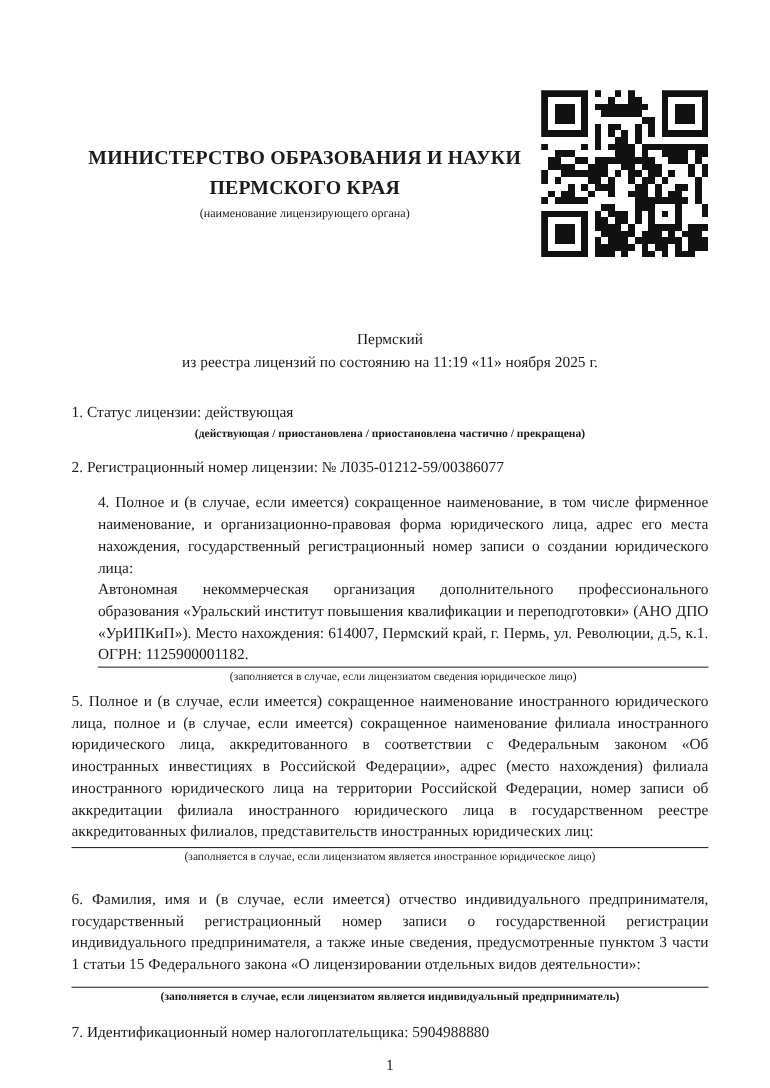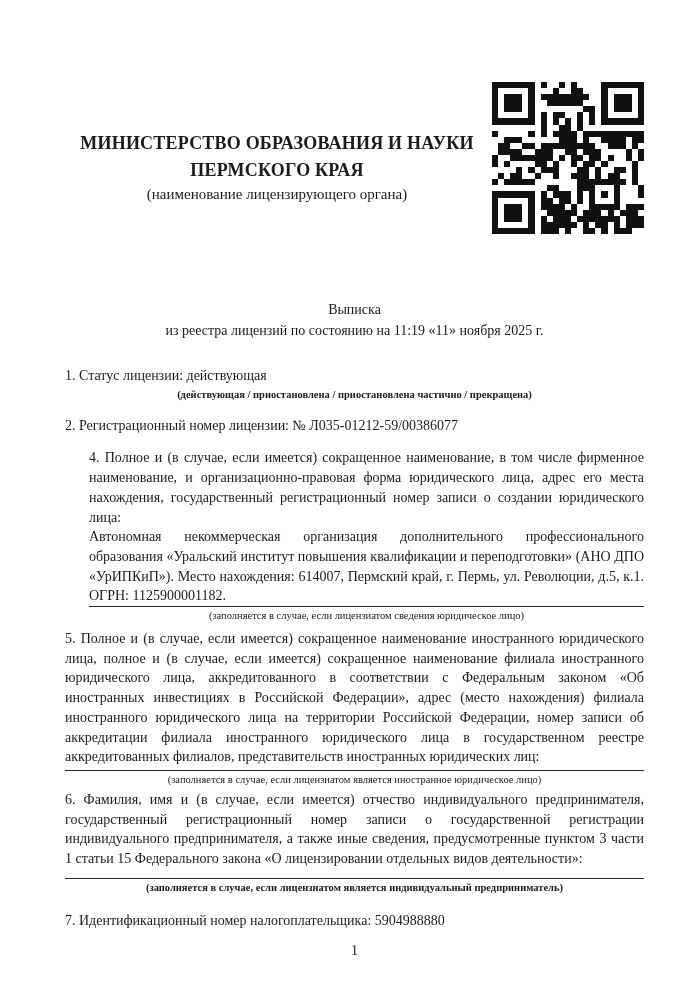--- a/index.html
+++ b/index.html
@@ -32,21 +32,21 @@
     padding-top: 48px;
     text-align: center;
   }
   .ministry {
     font-weight: bold;
     font-size: 18px;
     line-height: 27px;
     letter-spacing: 0.2px;
   }
   .header-caption {
-    font-size: 15px;
+    font-size: 11px;
     line-height: 14px;
     margin-top: 3px;
   }
   .qr-box {
     margin-left: auto;
     width: 152px;
     height: 152px;
   }
   .qr-box svg { display: block; }
   .doc-title {
@@ -80,21 +80,21 @@
   }
   #item1 { margin-top: 25px; }
   #item1 .item-note { margin-top: 2px; font-weight: bold; }
   #item2 { margin-top: 15px; }
   #item3 { margin-top: 12px; }
   #item4 { margin-top: 13px; margin-left: 24px; }
   #item4 .item-note { margin-top: 2px; }
   #item5 { margin-top: 7px; }
   #item5 .rule { margin-top: 3px; }
   #item5 .item-note { margin-top: 2px; }
-  #item6 { margin-top: 4px; }
+  #item6 { margin-top: 23px; }
   #item6 .rule { margin-top: 9px; }
   #item6 .item-note { margin-top: 2px; font-weight: bold; }
   #item7 { margin-top: 17px; }
   .page-number {
     margin-top: 13px;
     text-align: center;
   }
 </style>
 </head>
 <body>
@@ -453,21 +453,21 @@
           <rect x="16" y="24" width="1" height="1" fill="#111111"></rect>
           <rect x="18" y="24" width="1" height="1" fill="#111111"></rect>
           <rect x="20" y="24" width="1" height="1" fill="#111111"></rect>
           <rect x="21" y="24" width="1" height="1" fill="#111111"></rect>
           <rect x="22" y="24" width="1" height="1" fill="#111111"></rect>
         </svg>
     </div>
   </div>
 
   <div class="doc-title">
-    <div>Выписка</div>
+    <div>Пермский</div>
     <div>из реестра лицензий по состоянию на 11:19 «11» ноября 2025 г.</div>
   </div>
 
   <div class="item" id="item1">
     <div class="item-text">1. Статус лицензии: действующая</div>
     <div class="item-note">(действующая / приостановлена / приостановлена частично / прекращена)</div>
   </div>
 
   <div class="item" id="item2">
     <div class="item-text">2. Регистрационный номер лицензии: № Л035-01212-59/00386077</div>

